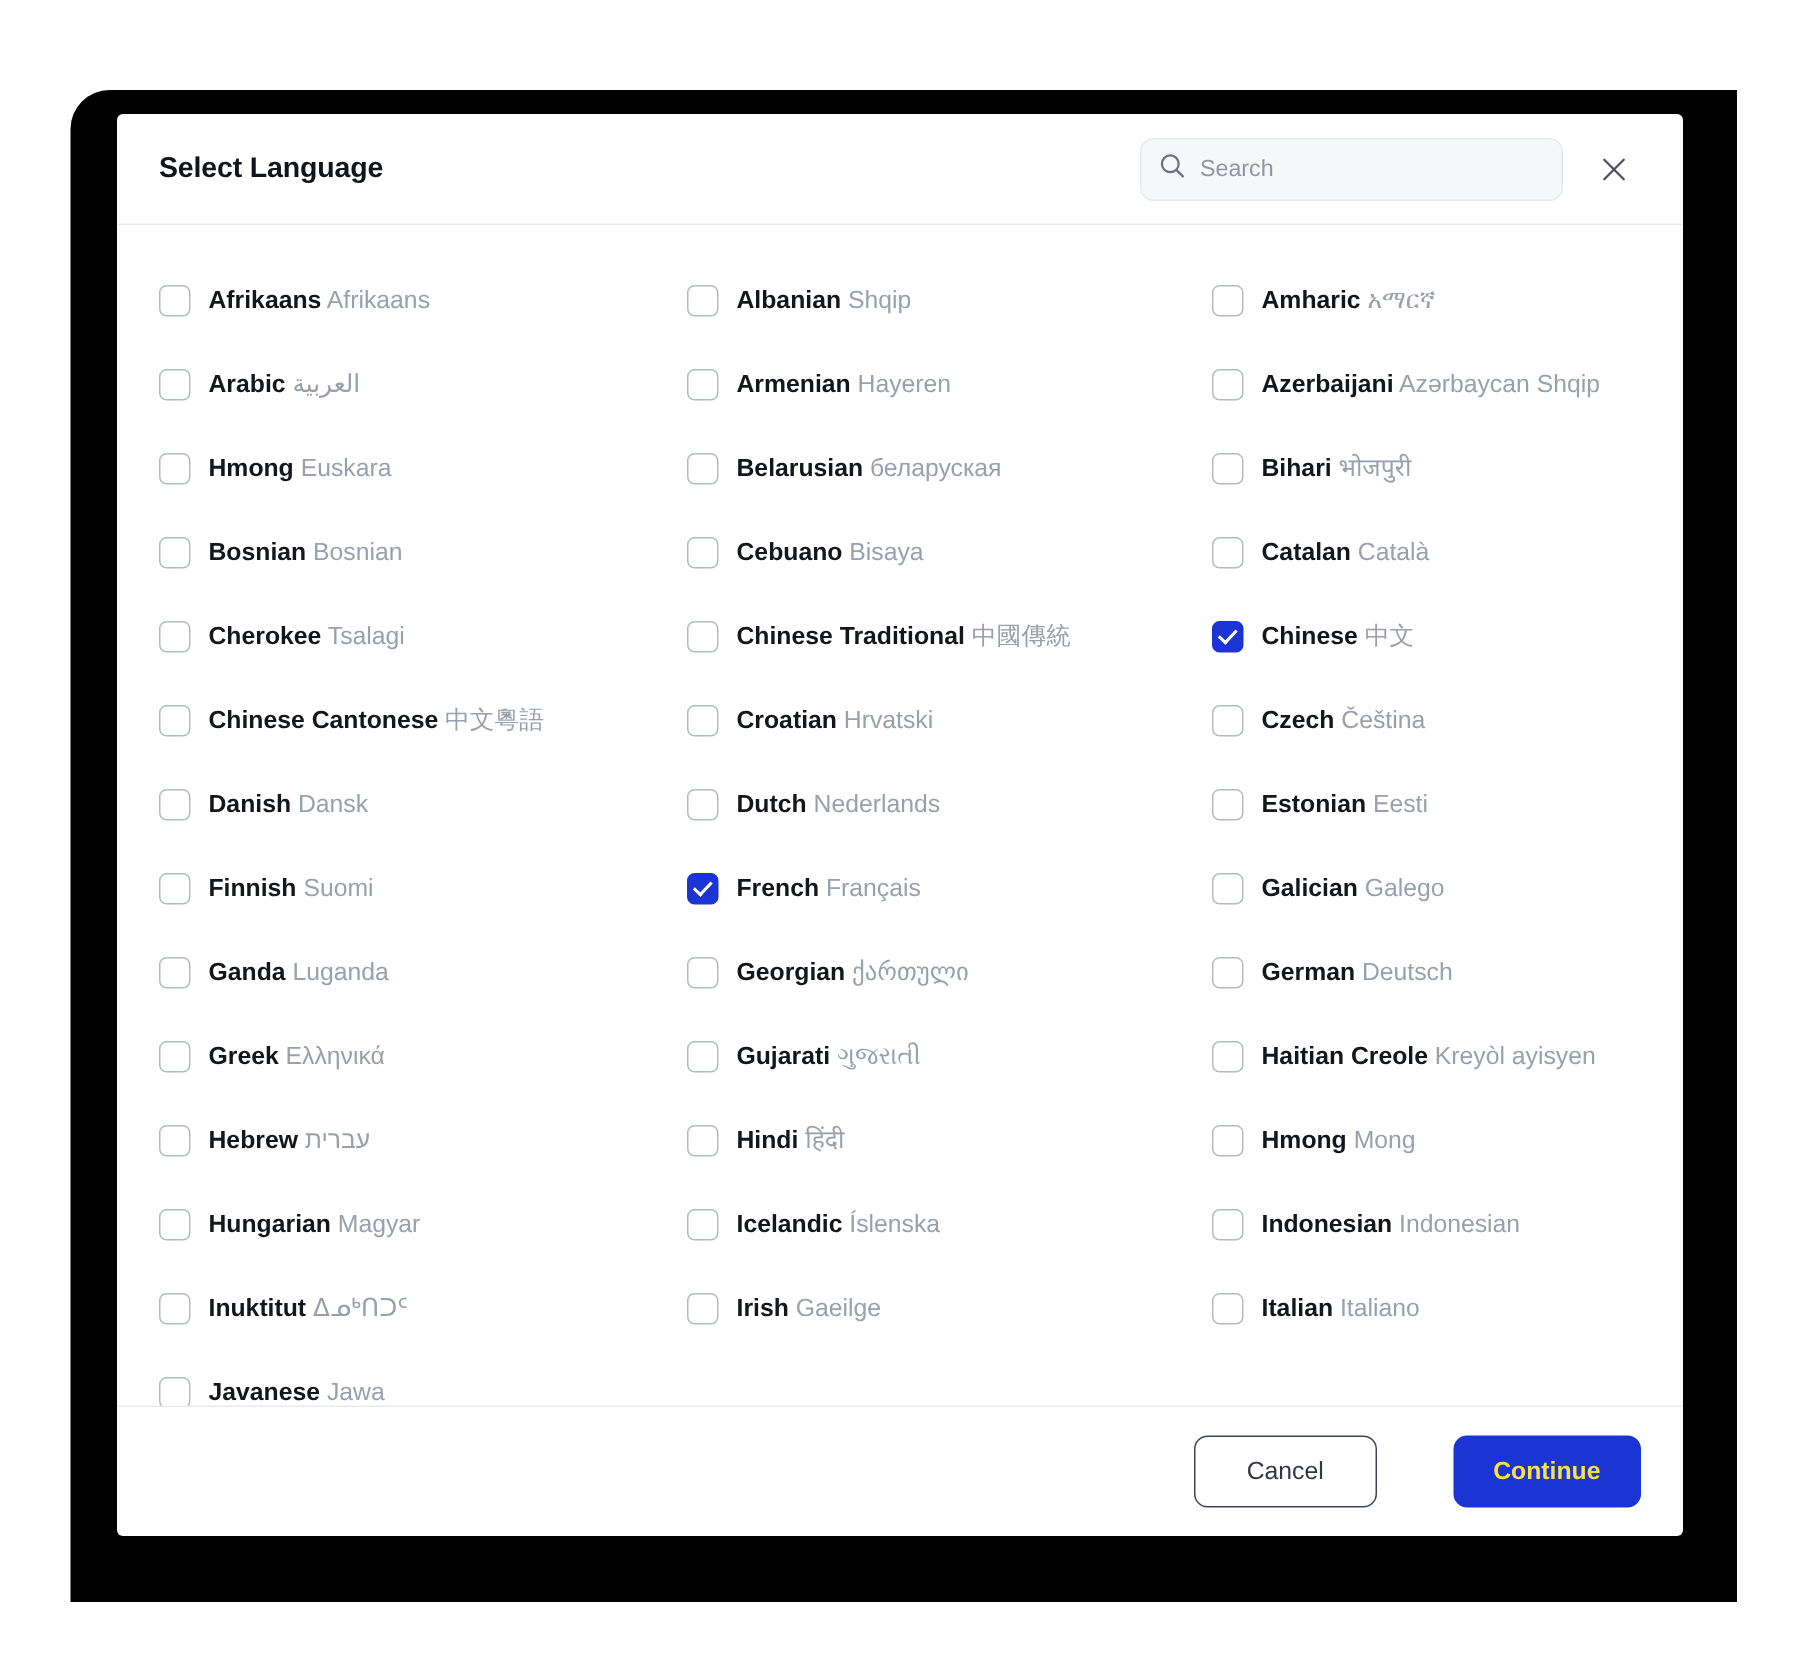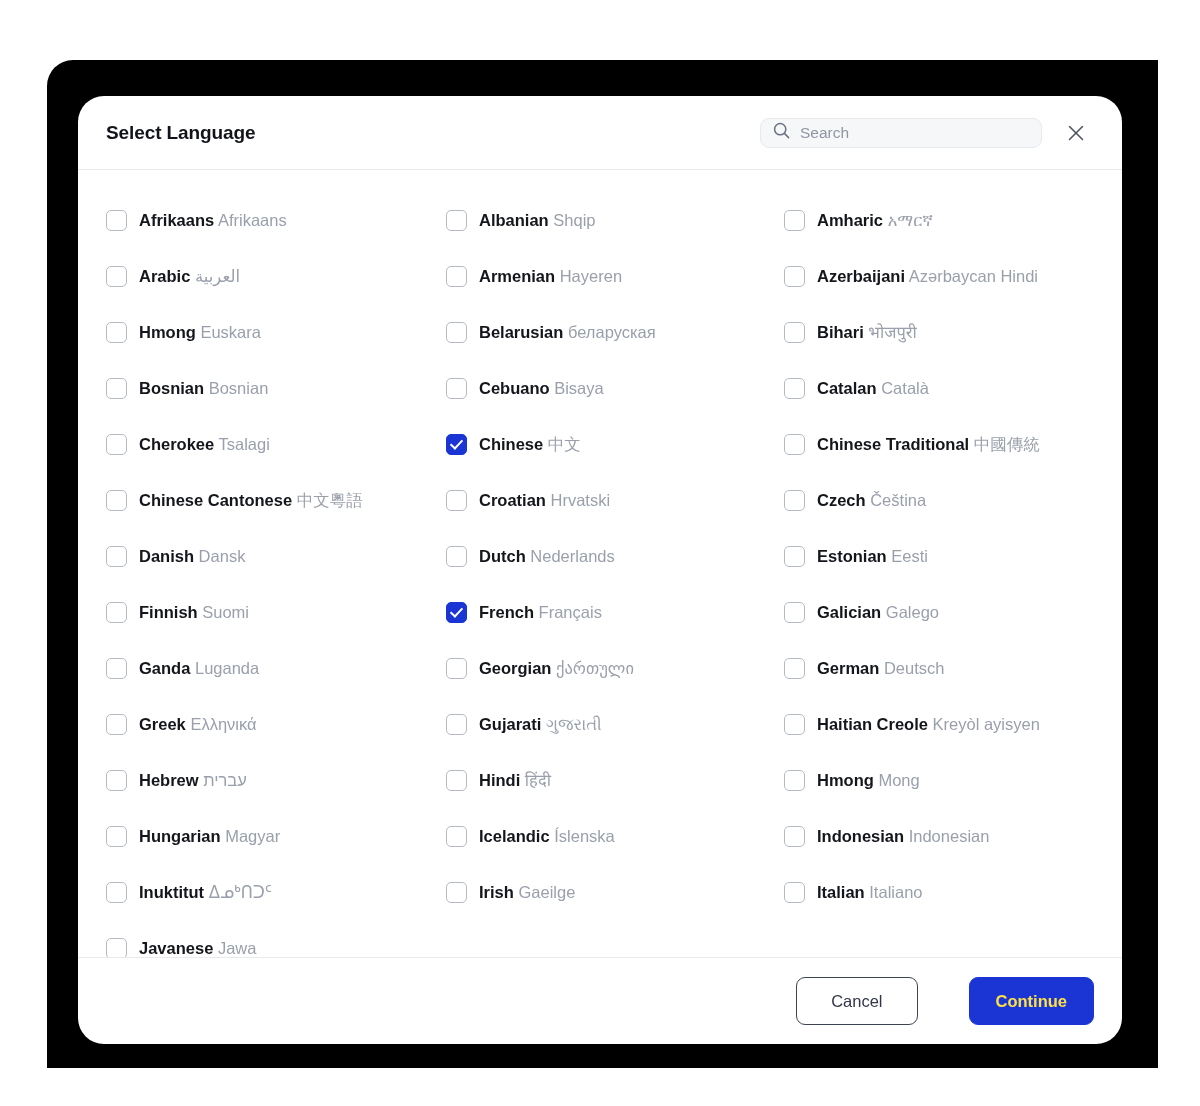--- a/index.html
+++ b/index.html
@@ -23,25 +23,25 @@
     width: 1111px;
     height: 1008px;
     background: #000000;
     border-radius: 26px 0 0 0;
   }
 
   
   #dialog {
     position: absolute;
     left: 78px;
-    top: 96px;
+    top: 76px;
     width: 1044px;
     height: 948px;
     background: #ffffff;
-    border-radius: 26px;
+    border-radius: 4px;
     display: flex;
     flex-direction: column;
     overflow: hidden;
   }
 
   
   .dialog-header {
     height: 74px;
     flex: 0 0 74px;
     box-sizing: border-box;
@@ -54,21 +54,21 @@
     font-size: 19px;
     font-weight: bold;
     color: #12141a;
     letter-spacing: -0.1px;
     white-space: nowrap;
   }
   .header-spacer { flex: 1 1 auto; }
 
   .search-box {
     width: 282px;
-    height: 30px;
+    height: 42px;
     box-sizing: border-box;
     background: #f6f7f9;
     border: 1px solid #e7e9ed;
     border-radius: 9px;
     display: flex;
     align-items: center;
     padding: 0 12px;
     gap: 10px;
   }
   .search-icon { display: block; flex: 0 0 auto; }
@@ -105,21 +105,21 @@
     border-bottom: 1px solid #e8eaee;
   }
   .lang-grid {
     position: absolute;
     left: 0; top: 0; right: 0;
     padding: 22px 28px 0 28px;
     box-sizing: border-box;
     display: grid;
     grid-template-columns: 340px 338px 1fr;
     grid-auto-rows: 56px;
-    column-gap: 0;
+    column-gap: 12px;
   }
 
   .lang-row {
     display: flex;
     align-items: center;
     gap: 12px;
     cursor: pointer;
     user-select: none;
   }
 
@@ -244,21 +244,21 @@
         <div class="lang-row">
           <span class="cbox"></span>
           <span class="lang-text"><span class="lang-name">Arabic</span> <span class="lang-native">العربية</span></span>
         </div>
         <div class="lang-row">
           <span class="cbox"></span>
           <span class="lang-text"><span class="lang-name">Armenian</span> <span class="lang-native">Hayeren</span></span>
         </div>
         <div class="lang-row">
           <span class="cbox"></span>
-          <span class="lang-text"><span class="lang-name">Azerbaijani</span> <span class="lang-native">Azərbaycan Hindi</span></span>
+          <span class="lang-text"><span class="lang-name">Azerbaijani</span> <span class="lang-native">Azərbaycan Shqip</span></span>
         </div>
         <div class="lang-row">
           <span class="cbox"></span>
           <span class="lang-text"><span class="lang-name">Hmong</span> <span class="lang-native">Euskara</span></span>
         </div>
         <div class="lang-row">
           <span class="cbox"></span>
           <span class="lang-text"><span class="lang-name">Belarusian</span> <span class="lang-native">беларуская</span></span>
         </div>
         <div class="lang-row">
@@ -274,27 +274,27 @@
           <span class="lang-text"><span class="lang-name">Cebuano</span> <span class="lang-native">Bisaya</span></span>
         </div>
         <div class="lang-row">
           <span class="cbox"></span>
           <span class="lang-text"><span class="lang-name">Catalan</span> <span class="lang-native">Català</span></span>
         </div>
         <div class="lang-row">
           <span class="cbox"></span>
           <span class="lang-text"><span class="lang-name">Cherokee</span> <span class="lang-native">Tsalagi</span></span>
         </div>
+        <div class="lang-row">
+          <span class="cbox"></span>
+          <span class="lang-text"><span class="lang-name">Chinese Traditional</span> <span class="lang-native">中國傳統</span></span>
+        </div>
         <div class="lang-row checked">
           <span class="cbox"></span>
           <span class="lang-text"><span class="lang-name">Chinese</span> <span class="lang-native">中文</span></span>
-        </div>
-        <div class="lang-row">
-          <span class="cbox"></span>
-          <span class="lang-text"><span class="lang-name">Chinese Traditional</span> <span class="lang-native">中國傳統</span></span>
         </div>
         <div class="lang-row">
           <span class="cbox"></span>
           <span class="lang-text"><span class="lang-name">Chinese Cantonese</span> <span class="lang-native">中文粵語</span></span>
         </div>
         <div class="lang-row">
           <span class="cbox"></span>
           <span class="lang-text"><span class="lang-name">Croatian</span> <span class="lang-native">Hrvatski</span></span>
         </div>
         <div class="lang-row">

